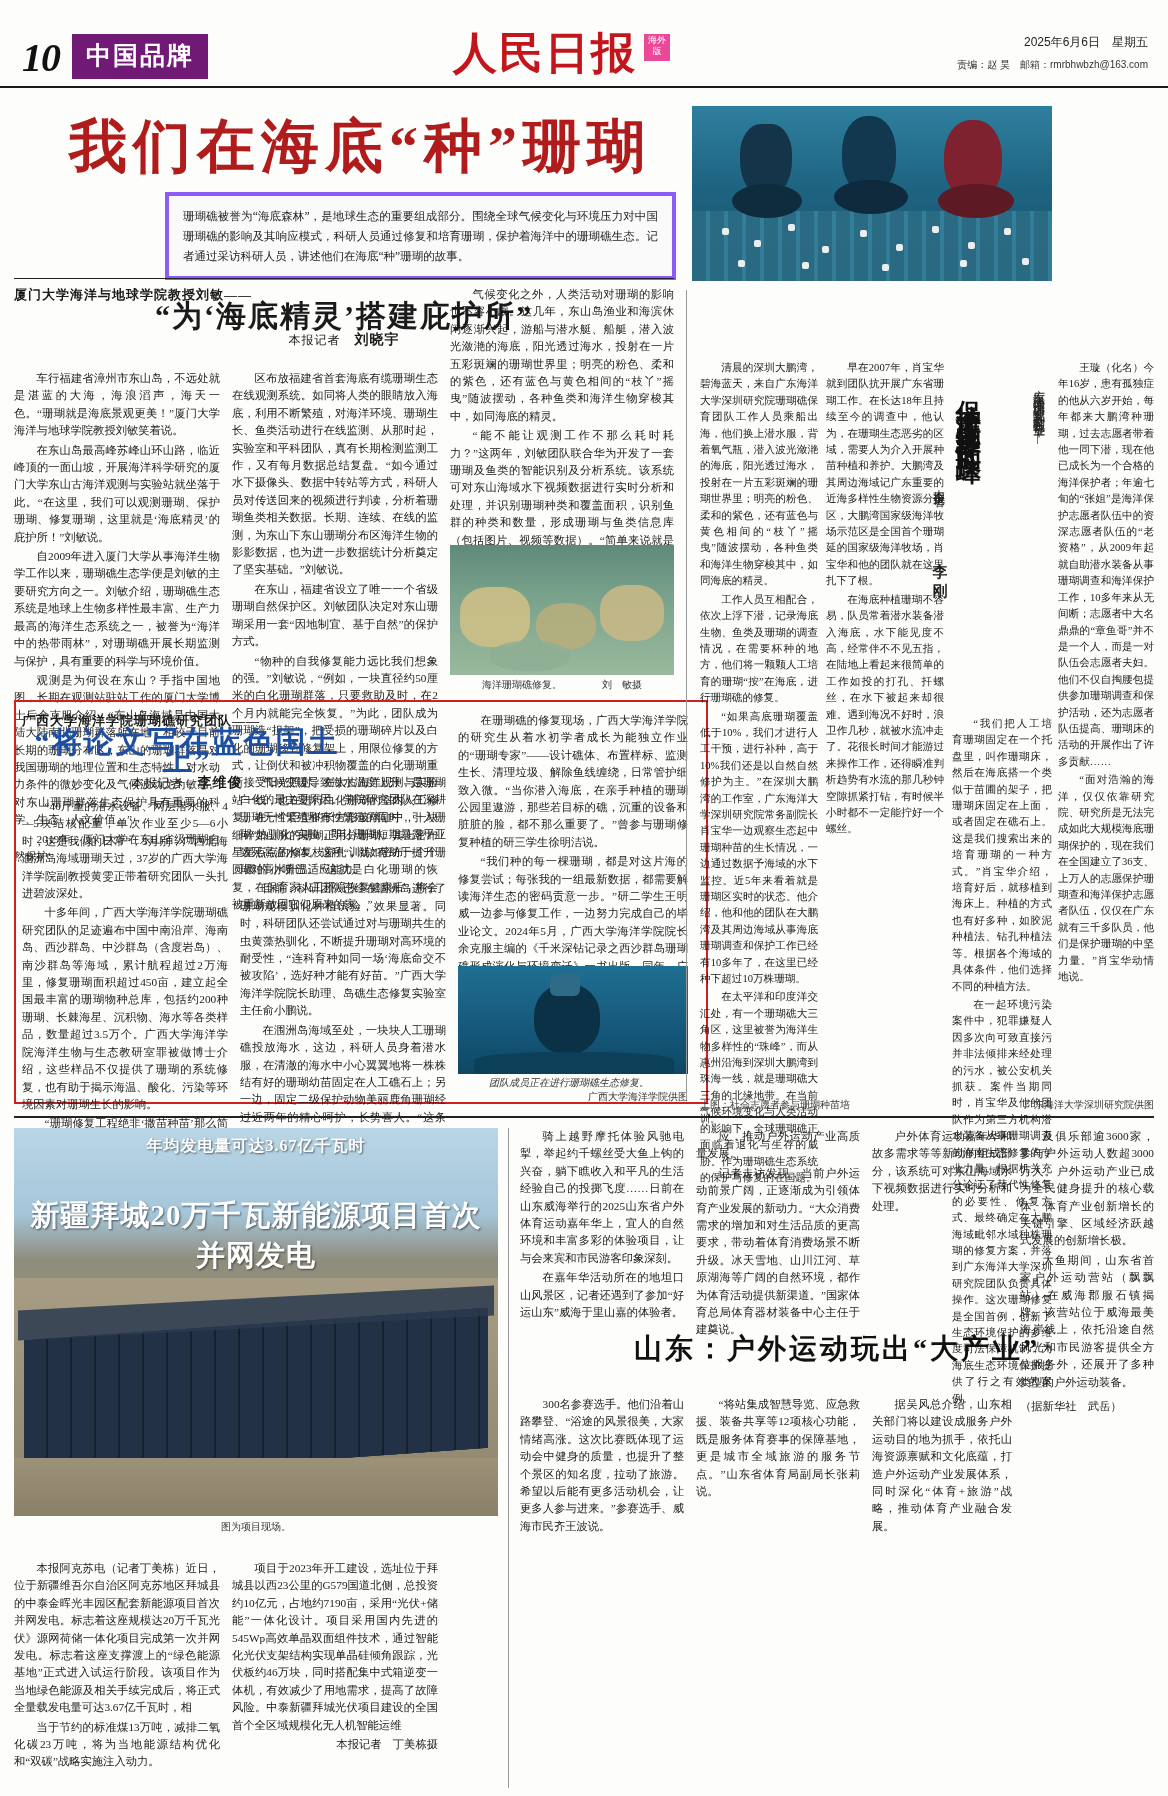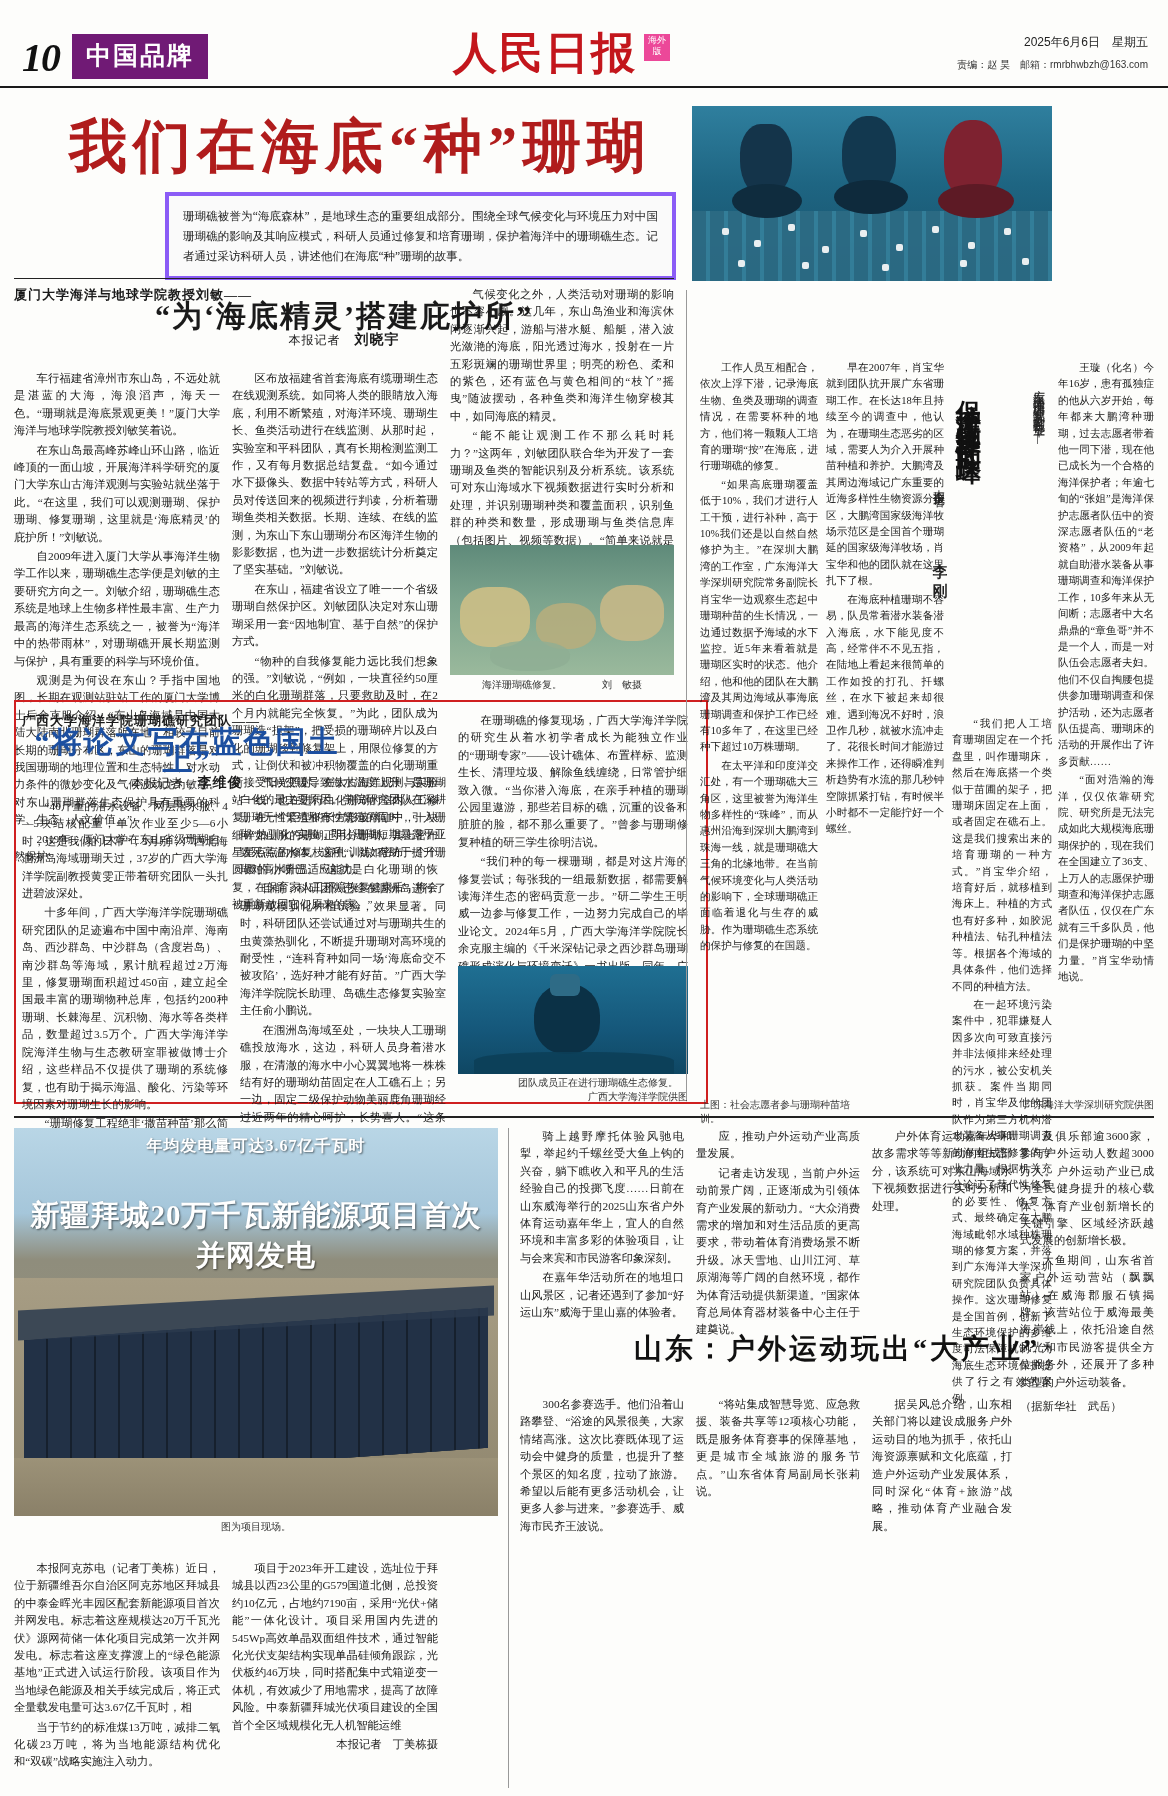--- a/index.html
+++ b/index.html
@@ -256,25 +256,26 @@
   <div class="col" style="left:458px;top:712px;width:230px;height:250px;">
     <p>在珊瑚礁的修复现场，广西大学海洋学院的研究生从着水初学者成长为能独立作业的“珊瑚专家”——设计礁体、布置样标、监测生长、清理垃圾、解除鱼线缠绕，日常管护细致入微。“当你潜入海底，在亲手种植的珊瑚公园里遨游，那些若目标的礁，沉重的设备和脏脏的脸，都不那么重要了。”曾参与珊瑚修复种植的研三学生徐明洁说。</p>
     <p>“我们种的每一棵珊瑚，都是对这片海的修复尝试；每张我的一组最新数据，都需要解读海洋生态的密码贡意一步。”研二学生王明威一边参与修复工作，一边努力完成自己的毕业论文。2024年5月，广西大学海洋学院院长余克服主编的《千米深钻记录之西沙群岛珊瑚礁形成演化与环境变迁》一书出版，同年，广西大学海洋学院团队获广西自然科学一等奖。“我们在珊瑚礁生态修复领域坚持‘人工珊瑚育苗再生技术海礁’的理念，将论文写在蓝色国土上。”余克服说。</p>
   </div>
 
   <div class="photo" style="left:458px;top:966px;width:230px;height:108px;background:linear-gradient(180deg,#1f6f92 0%,#15577a 60%,#0f4763 100%);">
     <div style="position:absolute;left:76px;top:18px;width:66px;height:70px;background:#0b3146;border-radius:45%;"></div>
     <div style="position:absolute;left:92px;top:8px;width:30px;height:22px;background:#2e6b86;border-radius:6px;"></div>
     <div style="position:absolute;left:16px;bottom:0;width:200px;height:22px;background:#0c3f58;border-radius:40% 40% 0 0;opacity:.9;"></div>
   </div>
-  <div class="cap" style="left:483px;top:1076px;width:230px;">团队成员正在进行珊瑚礁生态修复。</div>
+  <div class="cap" style="left:454px;top:1076px;width:230px;font-style:italic;">团队成员正在进行珊瑚礁生态修复。</div>
   <div class="cap" style="left:458px;top:1090px;width:230px;text-align:right;">广西大学海洋学院供图</div>
 
   <div class="rule-v" style="left:686px;top:290px;height:810px;"></div>
   <div class="col" style="left:700px;top:360px;width:118px;height:730px;font-size:10.6px;line-height:16.4px;">
+    <p>清晨的深圳大鹏湾，碧海蓝天，来自广东海洋大学深圳研究院珊瑚礁保育团队工作人员乘船出海，他们换上潜水服，背着氧气瓶，潜入波光潋滟的海底，阳光透过海水，投射在一片五彩斑斓的珊瑚世界里；明亮的粉色、柔和的紫色，还有蓝色与黄色相间的“枝丫”摇曳”随波摆动，各种鱼类和海洋生物穿梭其中，如同海底的精灵。</p>
     <p>工作人员互相配合，依次上浮下潜，记录海底生物、鱼类及珊瑚的调查情况，在需要杯种的地方，他们将一颗颗人工培育的珊瑚“按”在海底，进行珊瑚礁的修复。</p>
     <p>“如果高底珊瑚覆盖低于10%，我们才进行人工干预，进行补种，高于10%我们还是以自然自然修护为主。”在深圳大鹏湾的工作室，广东海洋大学深圳研究院常务副院长肖宝华一边观察生态起中珊瑚种苗的生长情况，一边通过数据予海域的水下监控。近5年来看着就是珊瑚区实时的状态。他介绍，他和他的团队在大鹏湾及其周边海域从事海底珊瑚调查和保护工作已经有10多年了，在这里已经种下超过10万株珊瑚。</p>
     <p>在太平洋和印度洋交汇处，有一个珊瑚礁大三角区，这里被誉为海洋生物多样性的“珠峰”，而从惠州沿海到深圳大鹏湾到珠海一线，就是珊瑚礁大三角的北缘地带。在当前气候环境变化与人类活动的影响下，全球珊瑚礁正面临着退化与生存的威胁。作为珊瑚礁生态系统的保护与修复的在国题。</p>
   </div>
   <div class="col" style="left:826px;top:360px;width:118px;height:730px;font-size:10.6px;line-height:16.4px;">
     <p>早在2007年，肖宝华就到团队抗开展广东省珊瑚工作。在长达18年且持续至今的调查中，他认为，在珊瑚生态恶劣的区域，需要人为介入开展种苗种植和养护。大鹏湾及其周边海域记广东重要的近海多样性生物资源分布区，大鹏湾国家级海洋牧场示范区是全国首个珊瑚延的国家级海洋牧场，肖宝华和他的团队就在这里扎下了根。</p>
     <p>在海底种植珊瑚不容易，队员常着潜水装备潜入海底，水下能见度不高，经常伴不不见五指，在陆地上看起来很简单的工作如投的打孔、扦螺丝，在水下被起来却很难。遇到海况不好时，浪卫作几秒，就被水流冲走了。花很长时间才能游过来操作工作，还得瞬准判析趋势有水流的那几秒钟空隙抓紧打钻，有时候半小时都不一定能拧好一个螺丝。</p>
   </div>
   <div class="col" style="left:700px;top:628px;width:0;height:0;overflow:hidden;"></div>
   <div class="col" style="left:952px;top:716px;width:100px;height:374px;font-size:10.6px;line-height:16.4px;">

